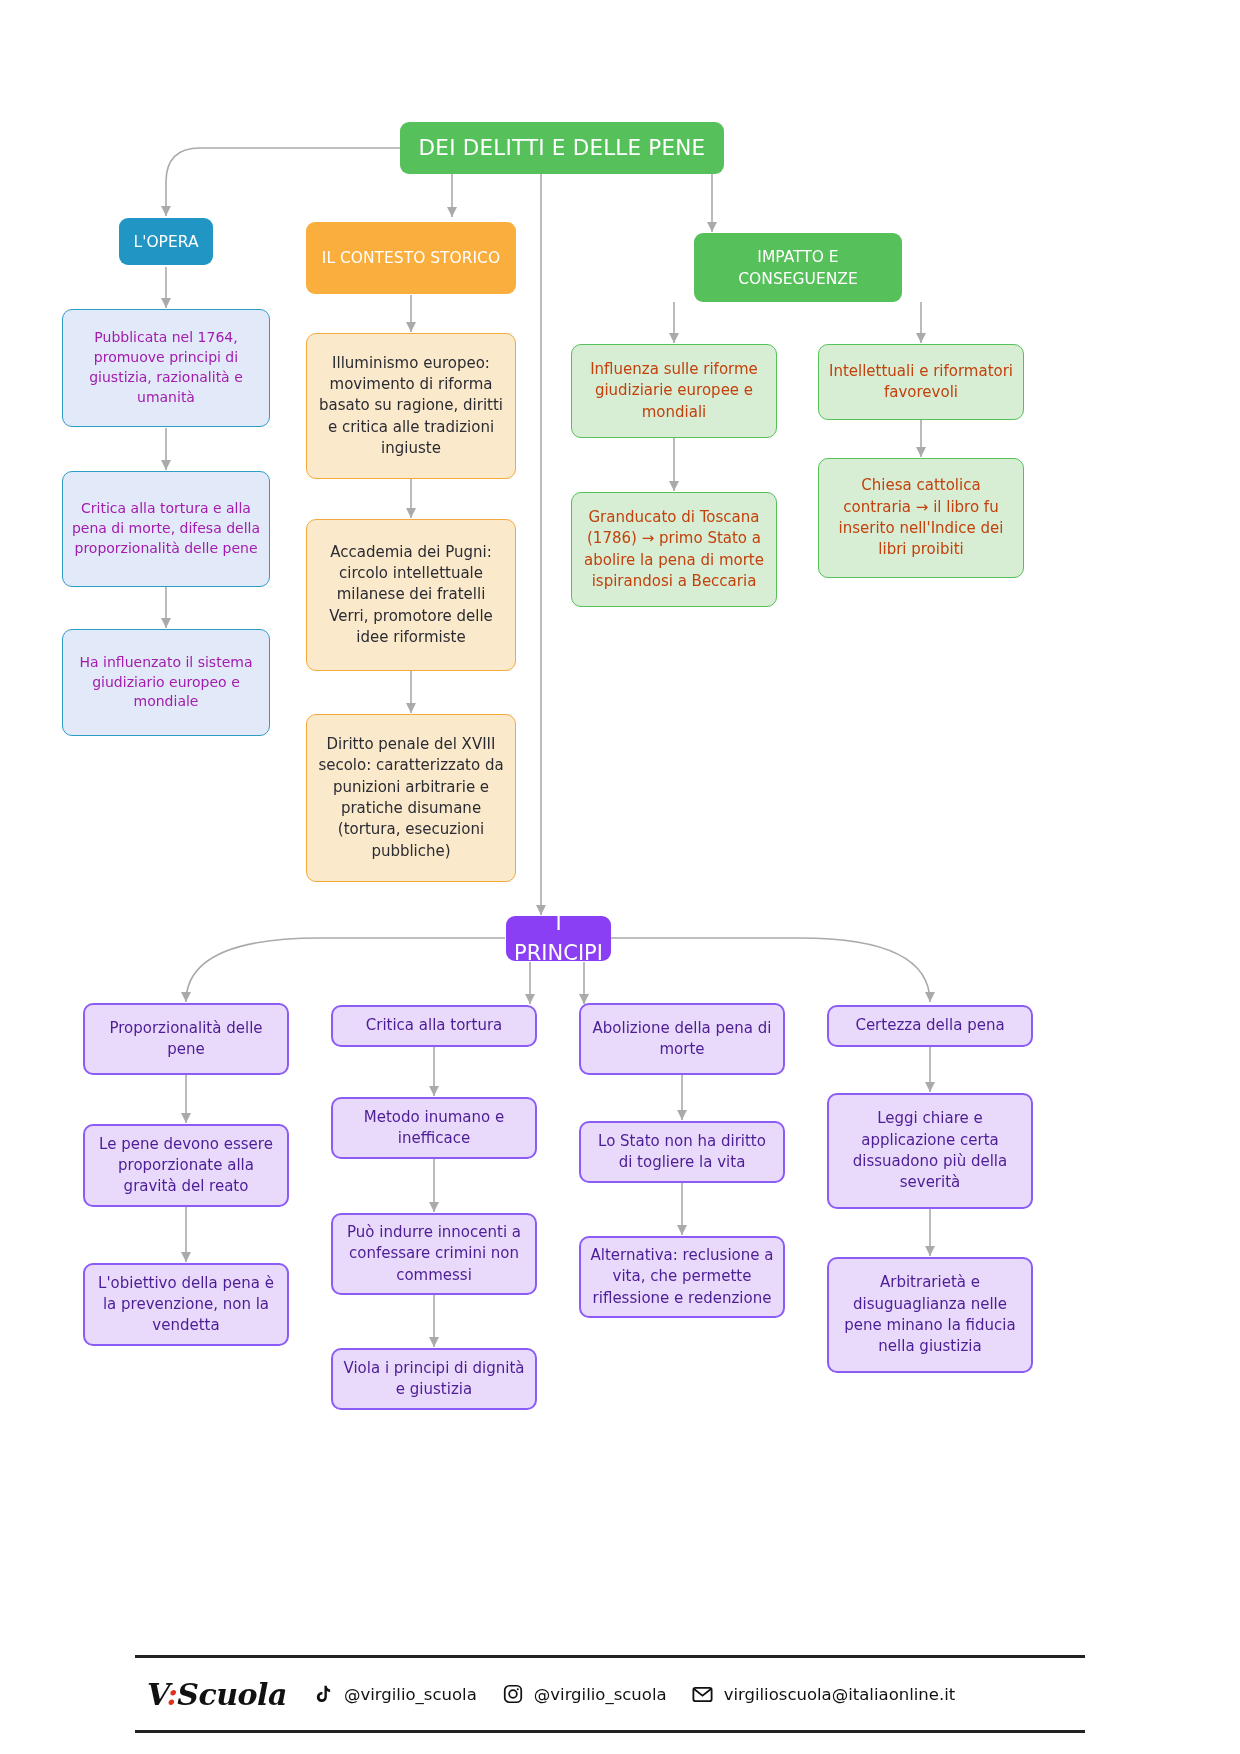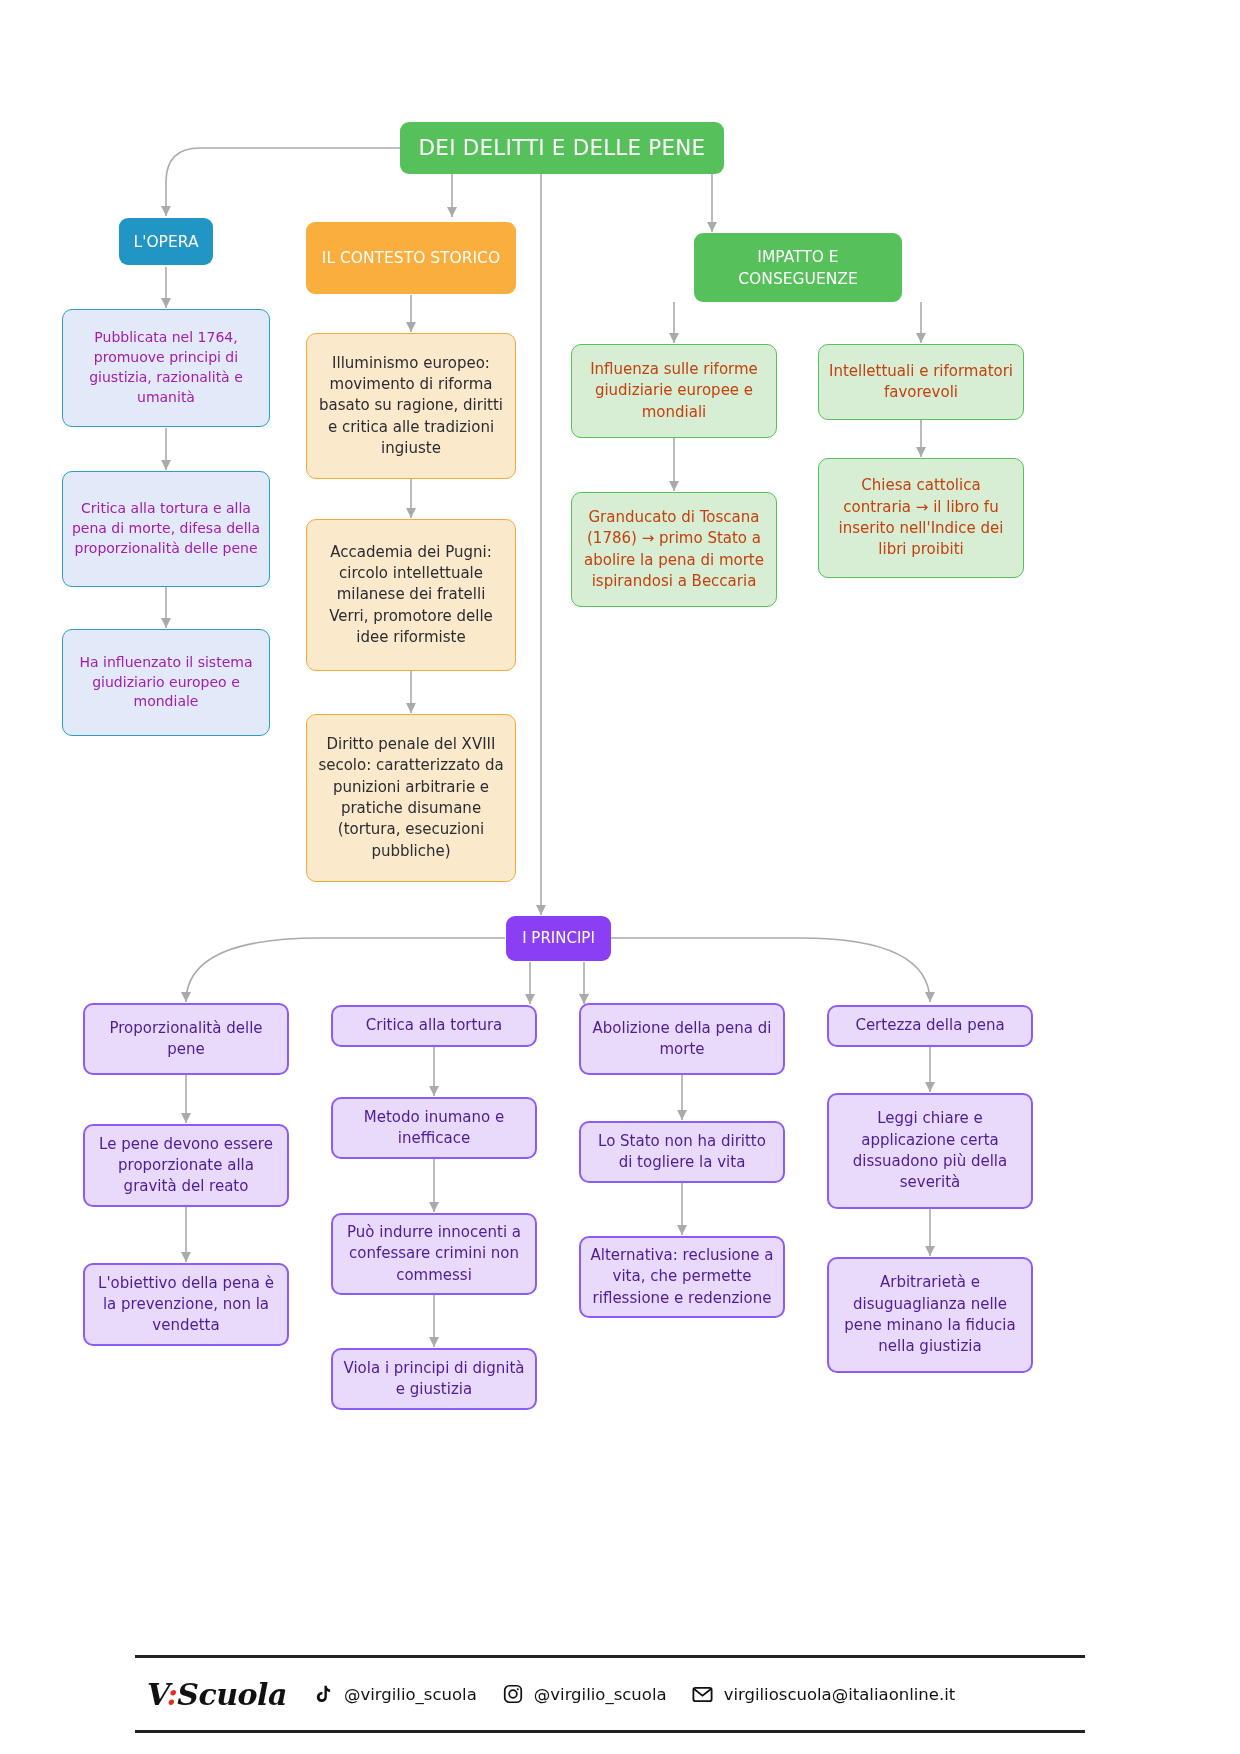--- a/index.html
+++ b/index.html
@@ -60,21 +60,21 @@
   }
   .n-hdr-green {
     background: #56c05a;
     color: #ffffff;
     font-size: 15.5px;
     border-radius: 9px;
   }
   .n-hdr-purple {
     background: #8b3ff5;
     color: #ffffff;
-    font-size: 15px;
+    font-size: 21px;
     border-radius: 9px;
   }
 
   
   .n-blue {
     background: #e2eaf9;
     border: 1.6px solid #2d9cc7;
     color: #a21caf;
     font-size: 14px;
   }

